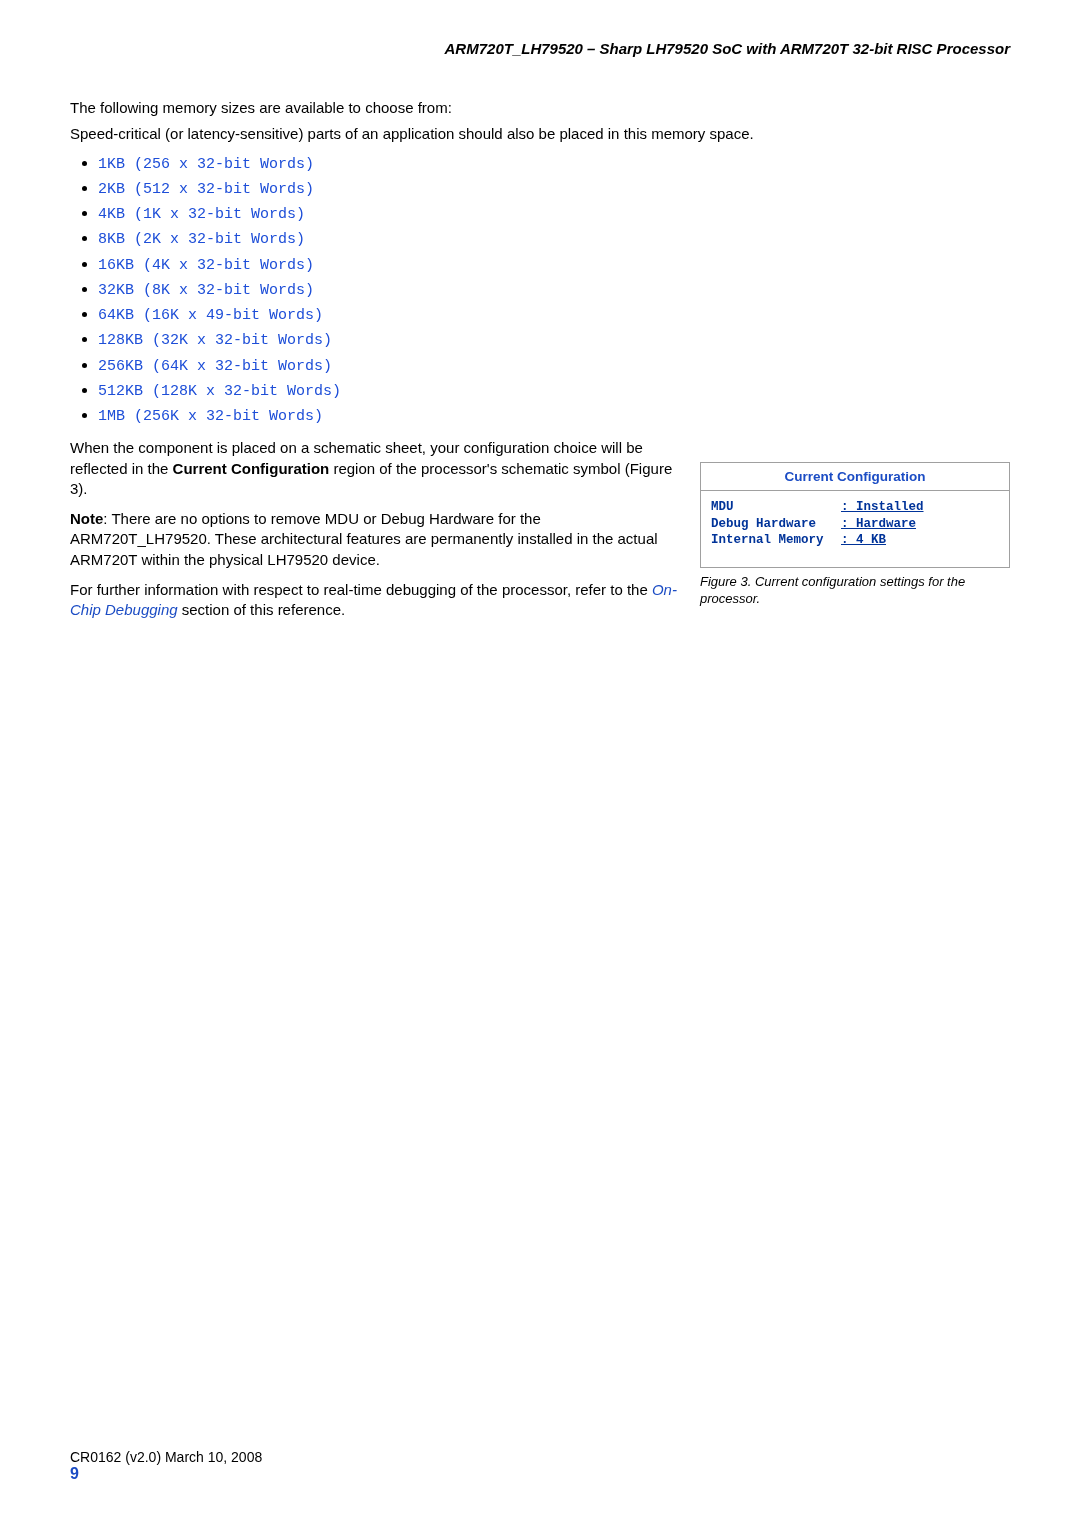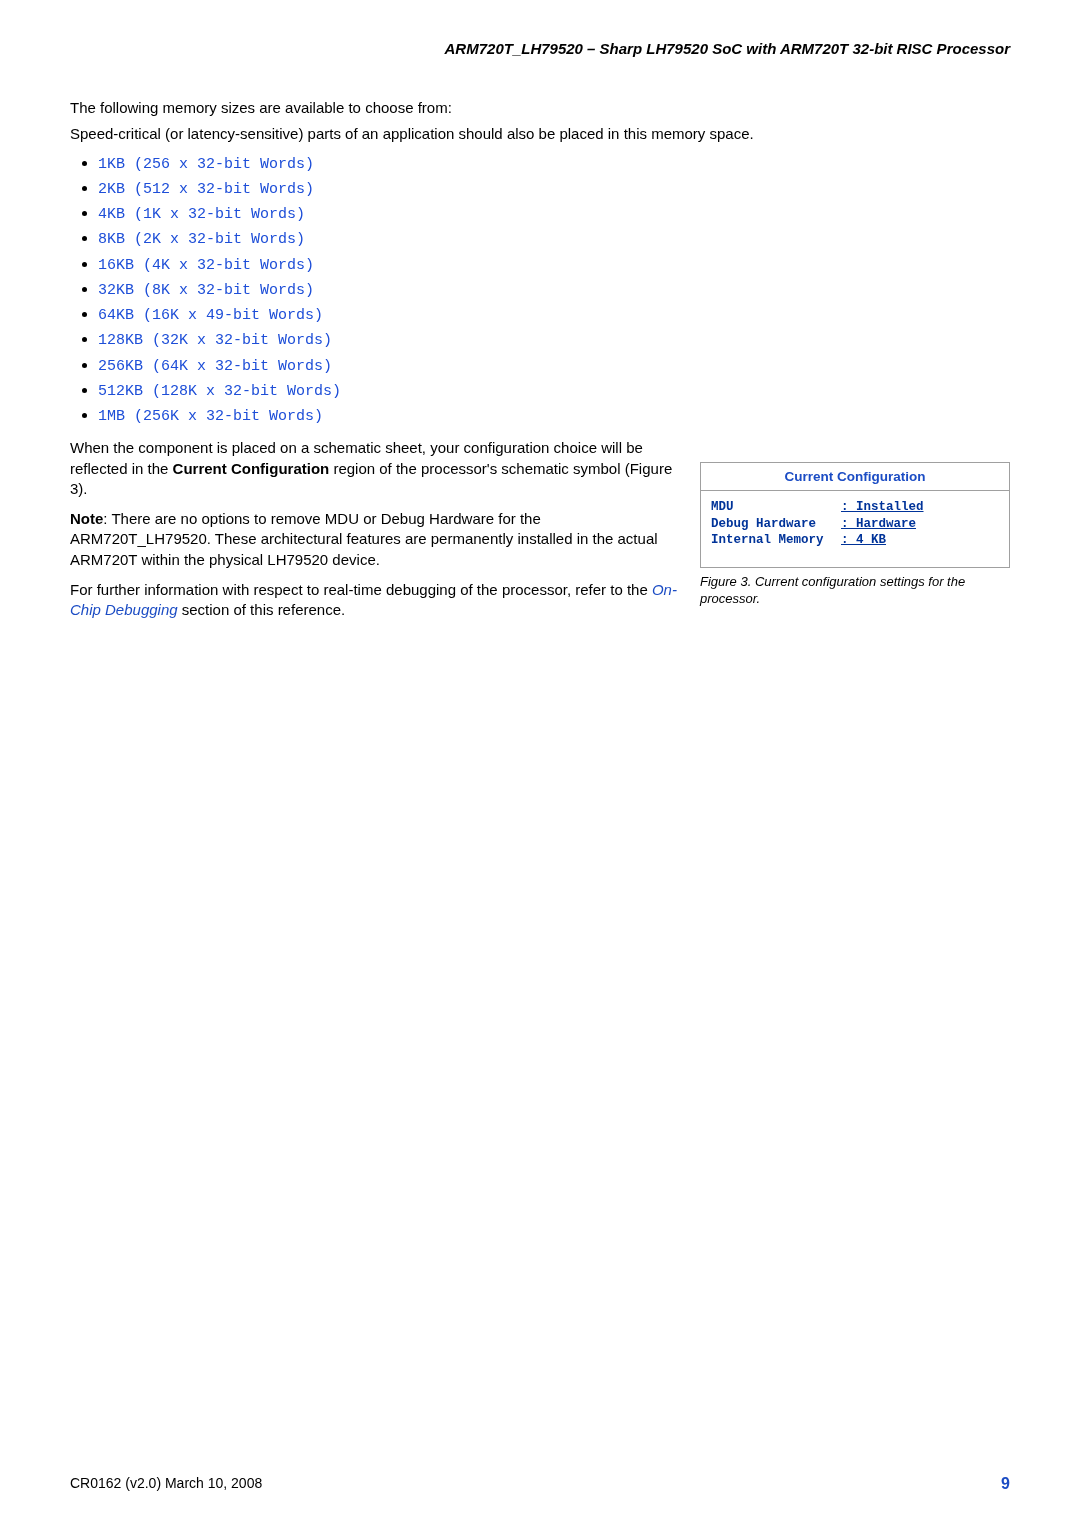--- a/index.html
+++ b/index.html
@@ -91,27 +91,28 @@
     font-style: italic;
   }
   .para {
     font-size: 15px;
     line-height: 1.35;
     margin: 0 0 10px 0;
   }
   .bold { font-weight: bold; }
   .footer {
     position: absolute;
-    bottom: 34px;
+    bottom: 44px;
     left: 70px;
     right: 70px;
     display: flex;
     justify-content: space-between;
     font-size: 14px;
     color: #000000;
+    flex-direction: column;
   }
   .footer-right {
     color: #1b4cc4;
     font-weight: bold;
     font-size: 16px;
   }
 </style>
 </head>
 <body>
 

